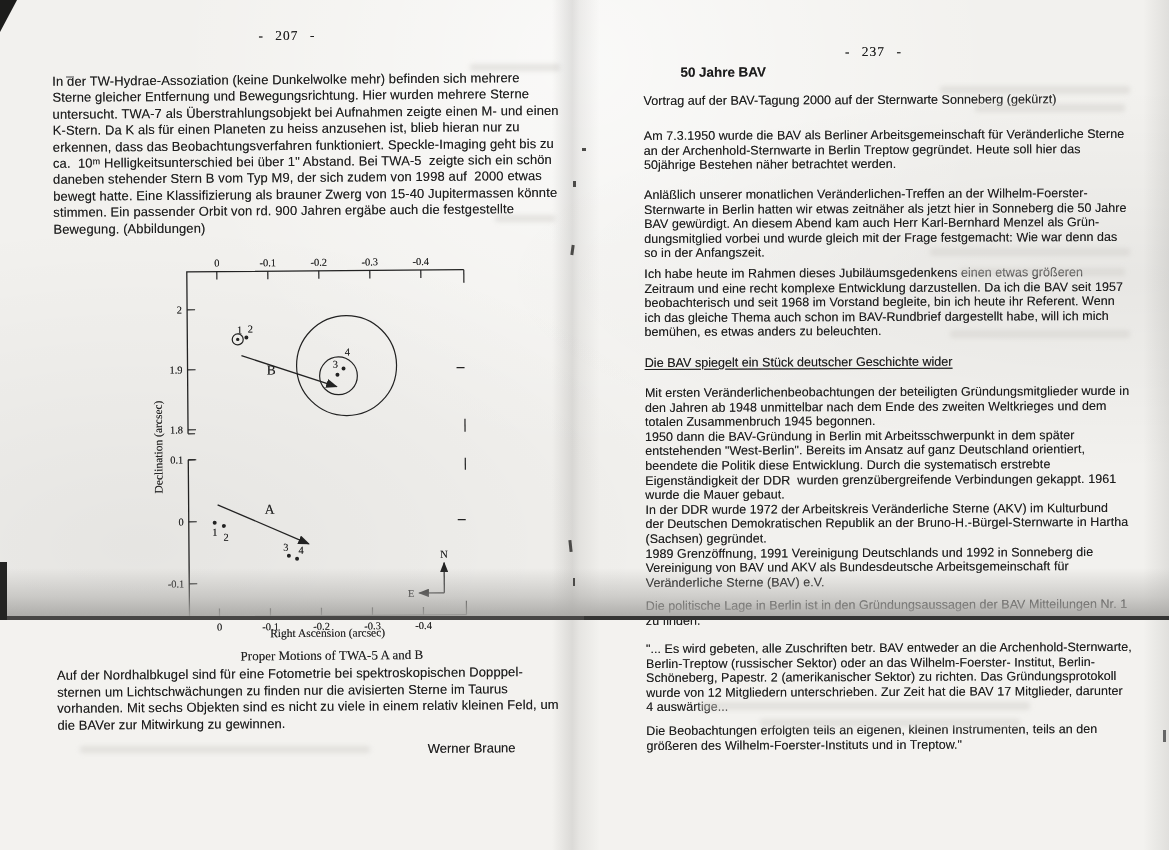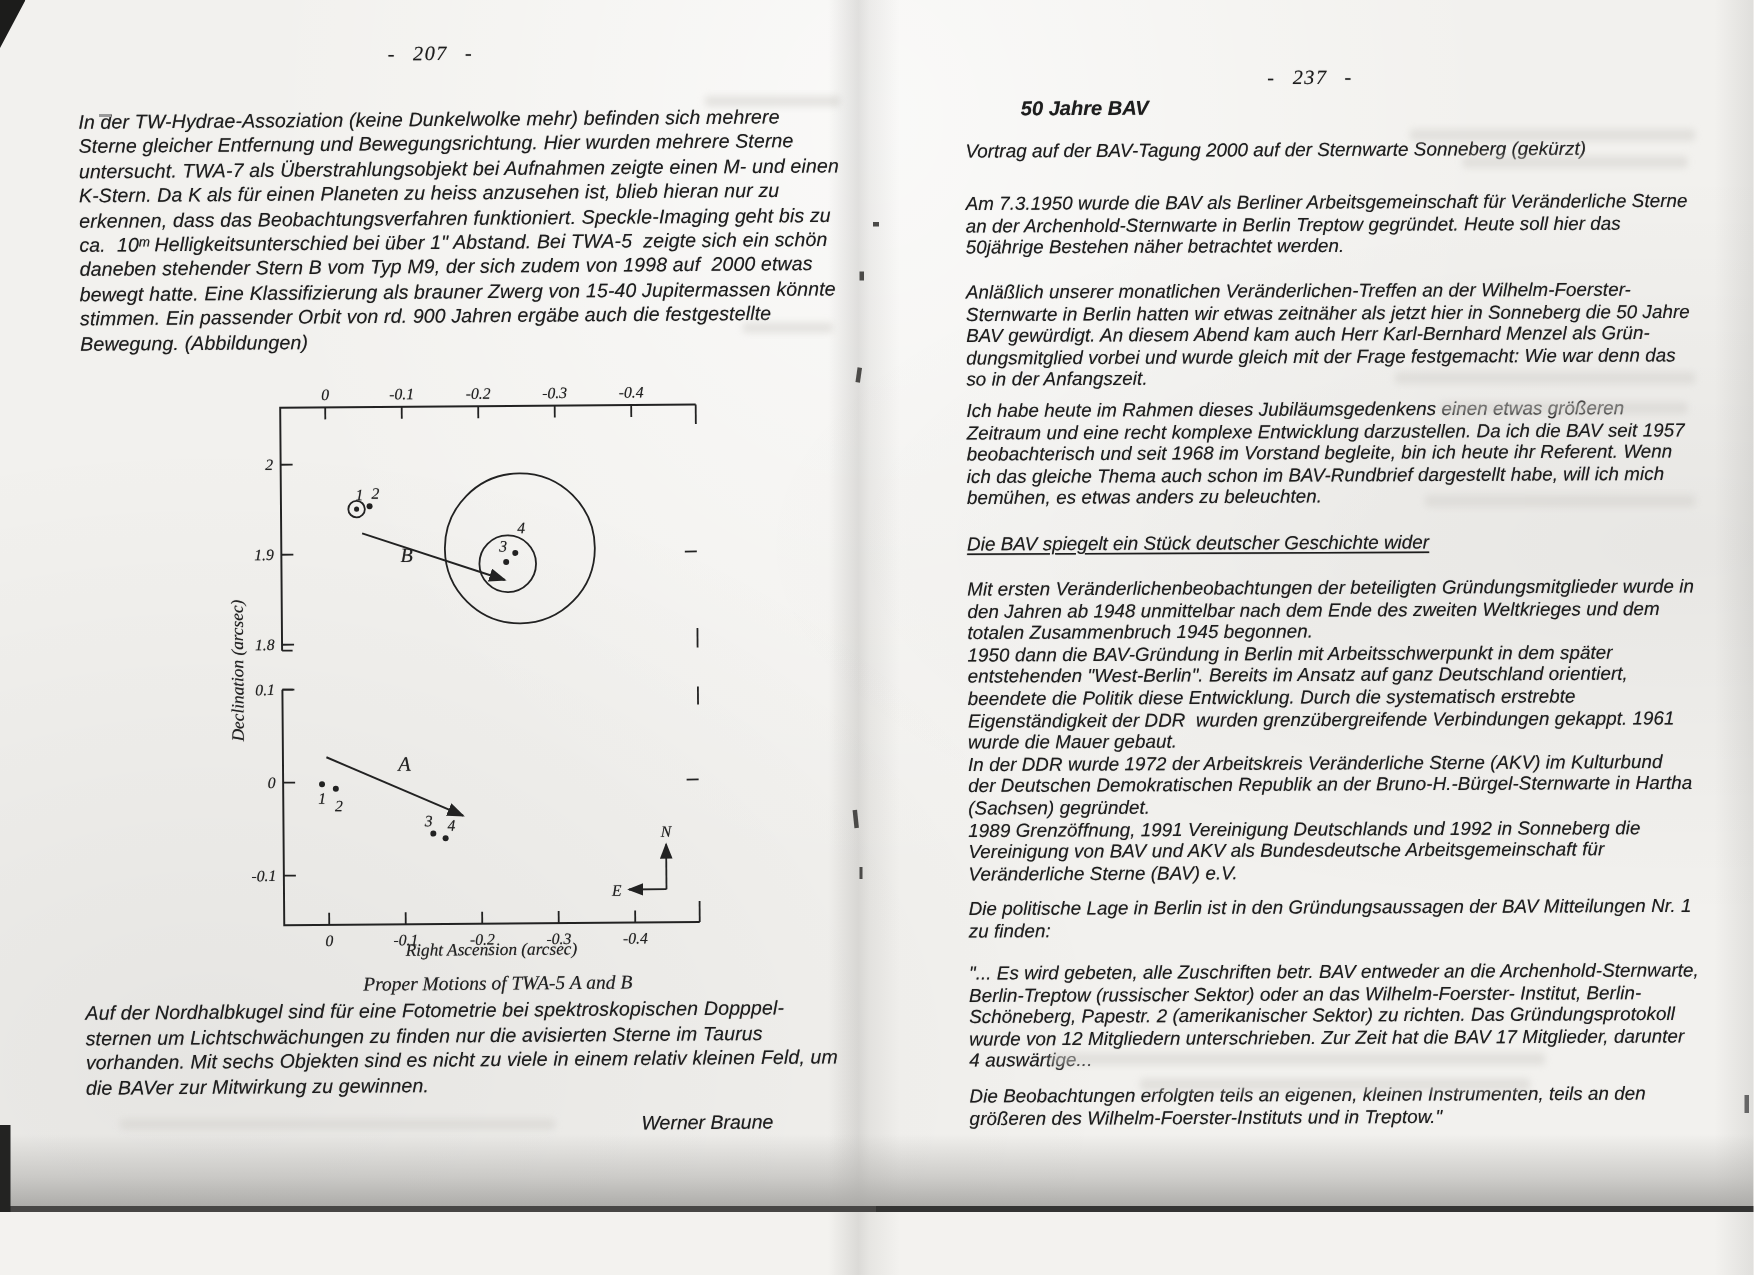--- a/index.html
+++ b/index.html
@@ -2,27 +2,26 @@
 <html><head>
 <meta charset="utf-8">
 <style>
   html,body{margin:0;padding:0;}
   body{
     width:1169px;height:850px;overflow:hidden;
     font-family:"Liberation Sans",sans-serif;
     background:#f3f2ef;
   }
   .scan{
-    position:relative;width:1169px;height:808px;
+    position:relative;width:1169px;height:620px;
     background:
       radial-gradient(ellipse at 12% 88%, rgba(0,0,0,0.05), transparent 42%),
       radial-gradient(ellipse at 96% 45%, rgba(0,0,0,0.045), transparent 40%),
       radial-gradient(ellipse at 50% 10%, rgba(255,255,255,0.6), transparent 50%),
       #f2f1ee;
-    font-style: italic;
   }
   
   .wedge{position:absolute;left:0;top:0;width:17px;height:32px;background:#1c1c1b;
     clip-path:polygon(0 0,100% 0,0 100%);}
   .corner-block{position:absolute;left:0;bottom:0;width:7px;height:58px;background:#232322;}
   .bottom-band{position:absolute;left:0;bottom:0;width:1169px;height:52px;
     background:linear-gradient(180deg, rgba(175,174,171,0) 0%, rgba(172,171,168,0.5) 55%, #a8a7a4 100%);}
   .bottom-line{position:absolute;left:0;bottom:0;width:1169px;height:4px;background:#474645;}
   .bottom-line-r{position:absolute;left:584px;bottom:0;width:585px;height:4px;background:#343433;}
   .gutter{position:absolute;left:552px;top:0;width:48px;height:850px;

